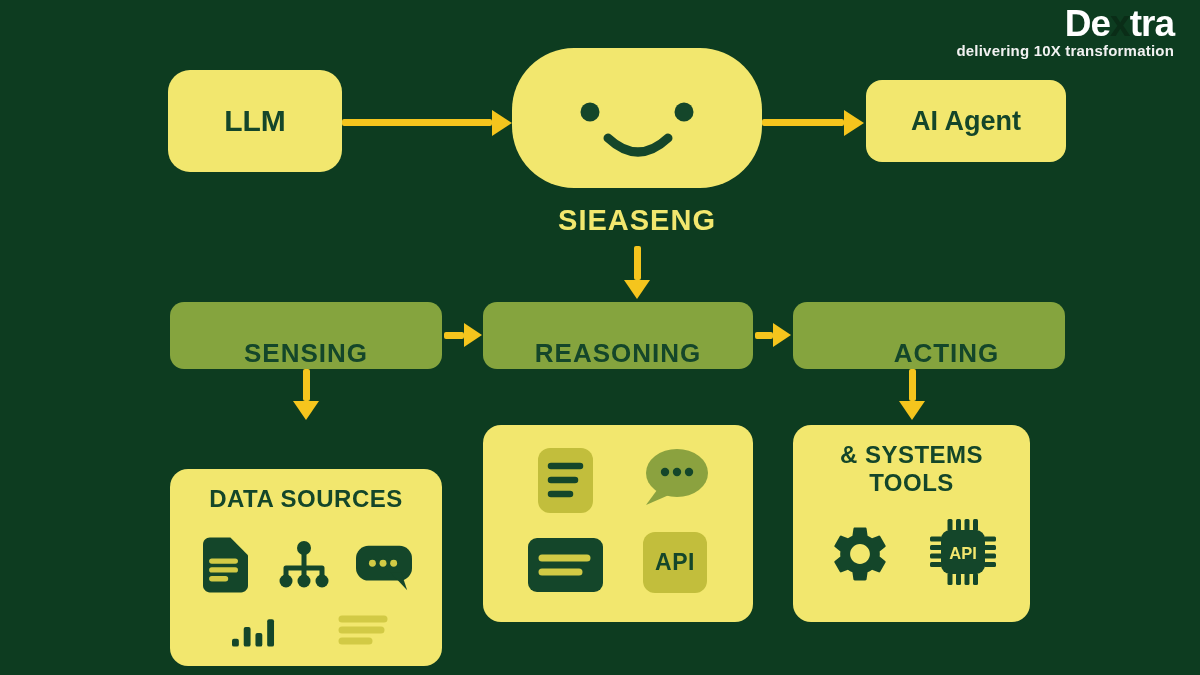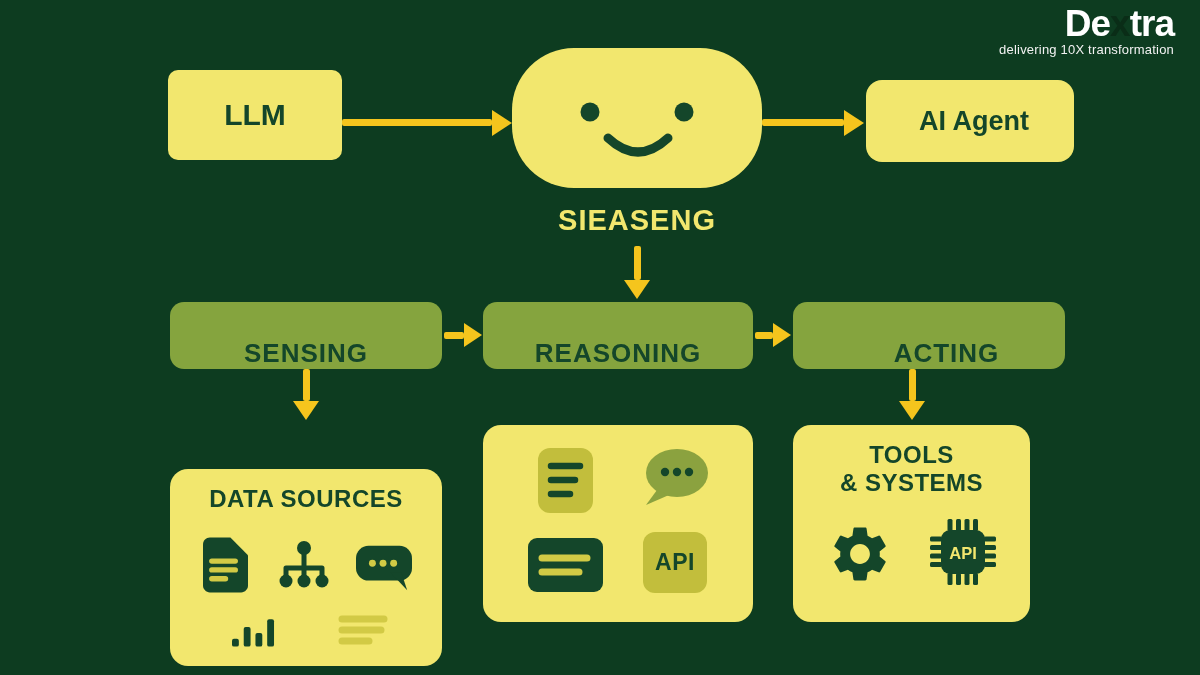--- a/index.html
+++ b/index.html
@@ -5,27 +5,27 @@
   html,body{margin:0;padding:0;}
   body{font-family:"Liberation Sans", sans-serif; background:#222;}
   .canvas{
     position:relative; width:1200px; height:675px; overflow:hidden;
     background:var(--background,#0d3c20);
   }
   
   .logo{position:absolute; top:4px; right:26px; text-align:right;}
   .logo .brand{font-size:37px; font-weight:800; color:#fff; letter-spacing:-1px; line-height:40px;}
   .logo .brand .x{color:var(--logo-x,#0a2d17);}
-  .logo .tagline{font-size:13px; color:#f2f2f2; margin-top:-2px; letter-spacing:.2px;}
+  .logo .tagline{font-size:15px; color:#f2f2f2; margin-top:-2px; letter-spacing:.2px;font-weight:bold;}
   
   .box{position:absolute; display:flex; align-items:center; justify-content:center;
        background:var(--pale-yellow,#f2e76e); color:var(--dark-green,#14462a); font-weight:800;}
-  .llm-box{left:168px; top:70px; width:174px; height:90px; border-radius:10px; font-size:30px;}
+  .llm-box{left:168px; top:70px; width:174px; height:102px; border-radius:22px; font-size:30px;}
   .face-box{left:512px; top:48px; width:250px; height:140px; border-radius:62px;}
-  .agent-box{left:866px; top:80px; width:200px; height:82px; border-radius:16px; font-size:27px;padding-left:8px;}
+  .agent-box{left:866px; top:80px; width:200px; height:82px; border-radius:16px; font-size:27px;}
   .face-caption{position:absolute; left:512px; top:204px; width:250px; text-align:center;
        color:var(--pale-yellow,#f2e76e); font-size:29px; font-weight:800; letter-spacing:1px;}
   .stage{position:absolute; top:302px; height:67px; border-radius:14px; display:flex; align-items:flex-end; justify-content:center;
        background:var(--olive,#85a43e); color:var(--dark-green,#14462a); font-weight:800; font-size:26px; letter-spacing:1px;}
   .stage.sensing{left:170px; width:272px;}
   .stage.reasoning{left:483px; width:270px;}
   .stage.acting{left:793px; width:237px;padding-left:35px;}
   .panel{position:absolute; top:425px; height:197px; border-radius:18px; background:var(--pale-yellow,#f2e76e);}
   .panel.ds{left:170px; width:272px;margin-top:44px;}
   .panel.mid{left:483px; width:270px;}
@@ -161,22 +161,22 @@
       </svg>
     </div>
 
     <div class="abs api-badge" style="left:160px; top:107px; width:64px; height:61px;">
       <span>API</span>
     </div>
   </div>
 
   <div class="panel tools">
     <div class="panel-title">
+      <div>&amp; SYSTEMS</div>
       <div>TOOLS</div>
-      <div>&amp; SYSTEMS</div>
     </div>
 
     <svg class="abs" style="left:34px; top:96px;" width="66" height="66" viewBox="0 0 24 24">
       <path fill="var(--dark-green,#14462a)" d="M19.14 12.94c.04-.3.06-.61.06-.94 0-.32-.02-.64-.07-.94l2.03-1.58c.18-.14.23-.41.12-.61l-1.92-3.32c-.12-.22-.37-.29-.59-.22l-2.39.96c-.5-.38-1.03-.7-1.62-.94l-.36-2.54c-.04-.24-.24-.41-.48-.41h-3.84c-.24 0-.43.17-.47.41l-.36 2.54c-.59.24-1.13.56-1.62.94l-2.39-.96c-.22-.08-.47 0-.59.22L2.74 8.87c-.12.21-.08.47.12.61l2.03 1.58c-.05.3-.09.63-.09.94s.02.64.07.94l-2.03 1.58c-.18.14-.23.41-.12.61l1.92 3.32c.12.22.37.29.59.22l2.39-.96c.5.38 1.03.7 1.62.94l.36 2.54c.05.24.24.41.48.41h3.84c.24 0 .44-.17.47-.41l.36-2.54c.59-.24 1.13-.56 1.62-.94l2.39.96c.22.08.47 0 .59-.22l1.92-3.32c.12-.22.07-.47-.12-.61l-2.01-1.58zM12 15.6c-1.98 0-3.6-1.62-3.6-3.6s1.62-3.6 3.6-3.6 3.6 1.62 3.6 3.6-1.62 3.6-3.6 3.6z"></path>
     </svg>
 
     <svg class="abs" style="left:135px; top:91px;" width="70" height="72" viewBox="0 0 70 72">
       <g fill="var(--dark-green,#14462a)">
         <rect x="19.5" y="3" width="5" height="12" rx="1.5"></rect>
           <rect x="28" y="3" width="5" height="12" rx="1.5"></rect>

